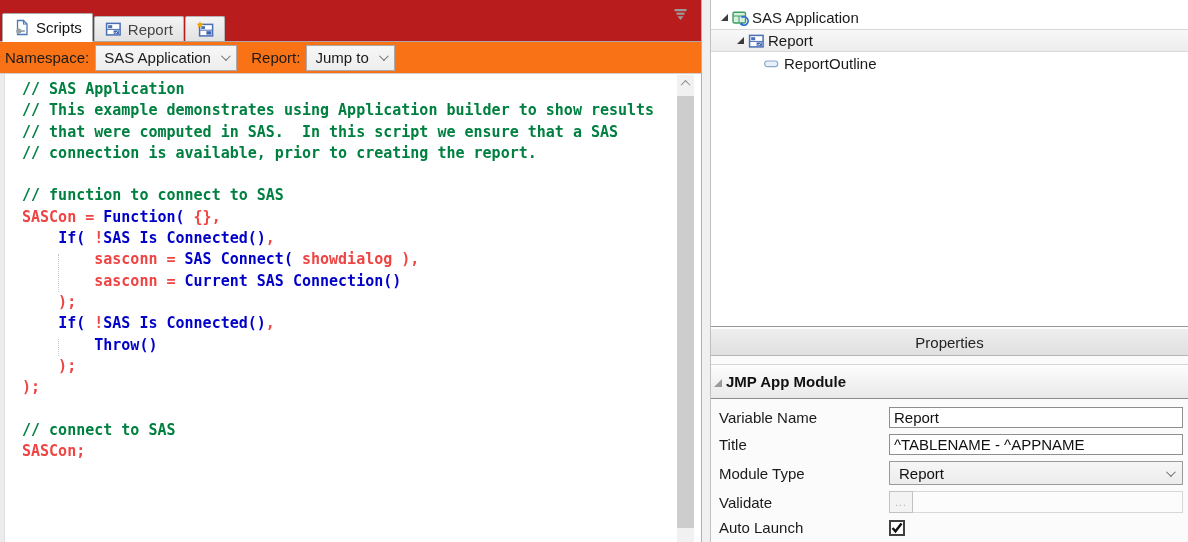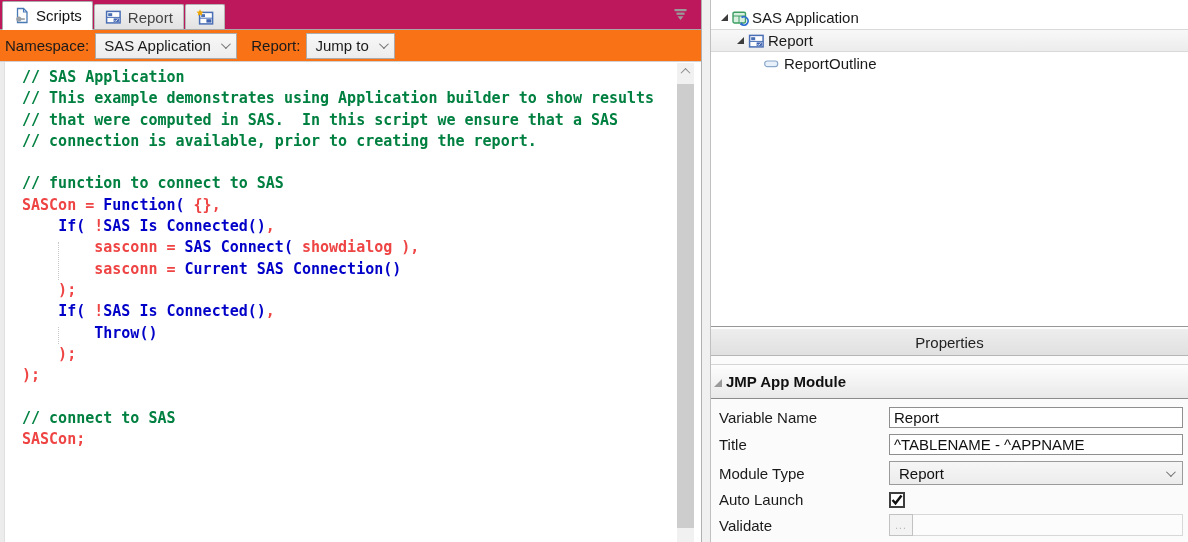--- a/index.html
+++ b/index.html
@@ -2,21 +2,21 @@
 <html style="--comment: #008040; --keyword: #0000C8;"><head>
 <meta charset="utf-8">
 <style>
   * { box-sizing: border-box; margin: 0; padding: 0; }
   html,body { width:1188px; height:542px; overflow:hidden; }
   body { font-family:"Liberation Sans", sans-serif; font-size:15px; color:#1a1a1a; background:#fff; }
   .app { width:1188px; height:542px; display:flex; }
 
   
   .left-pane { width:702px; height:542px; border-right:1px solid #b0b0b0; display:flex; flex-direction:column; background:#f7f7f7; }
-  .tabbar { height:30px; background:#be185d; display:flex; align-items:flex-end; padding-left:2px; border-bottom:1px solid #a9a9a9; position:relative; }
+  .tabbar { height:42px; background:#b91c1c; display:flex; align-items:flex-end; padding-left:2px; border-bottom:1px solid #a9a9a9; position:relative; }
   .tab { display:flex; align-items:center; gap:5px; padding:0 10px; height:25px; background:linear-gradient(#f4f4f4,#e2e2e2); border:1px solid #b5b5b5; border-bottom:none; border-radius:2px 2px 0 0; margin-right:1px; color:#444; cursor:default; }
   .tab.active { height:29px; background:#fff; border:1px solid #a9a9a9; border-bottom:1px solid #fff; margin-bottom:-1px; color:#111; }
   .tab .ticon { width:18px; height:17px; display:inline-flex; align-items:center; justify-content:center; }
   .filterbtn { position:absolute; right:12px; top:7px; width:16px; height:14px; }
 
   .toolbar { height:32px; background:#f97316; display:flex; align-items:center; padding-left:5px; gap:6px; border-bottom:1px solid #cfcfcf; }
   .lbl { color:#1a1a1a; }
   .combo { display:flex; align-items:center; justify-content:space-between; gap:10px; height:26px; background:linear-gradient(#f7f7f7,#ededed); border:1px solid #ababab; padding:0 8px; min-width:72px; }
   .combo.ns { width:142px; }
   .chev { width:7px; height:7px; border-right:1.6px solid #707070; border-bottom:1.6px solid #707070; transform:rotate(45deg) translateY(-2px); }
@@ -209,32 +209,32 @@
           <div class="frow">
             <span class="flabel">Module Type</span>
             <div class="fctrl">
               <div class="selbox">
                 <span>Report</span>
                 <span class="chev"></span>
               </div>
             </div>
           </div>
           <div class="frow">
+            <span class="flabel">Validate</span>
+            <div class="fctrl">
+              <div class="ellbtn">...</div>
+              <div class="dinput"></div>
+            </div>
+          </div>
+          <div class="frow">
             <span class="flabel">Auto Launch</span>
             <div class="fctrl">
               <div class="checkbox">
                 <svg width="12" height="12" viewBox="0 0 12 12">
                   <path d="M1.5 6 L4.5 9.3 L10.5 1.5" stroke="#111" stroke-width="2.4" fill="none"></path>
                 </svg>
               </div>
             </div>
           </div>
-          <div class="frow">
-            <span class="flabel">Validate</span>
-            <div class="fctrl">
-              <div class="ellbtn">...</div>
-              <div class="dinput"></div>
-            </div>
-          </div>
         </div>
     </div>
   </div>
 </div>
 
 </body></html>

